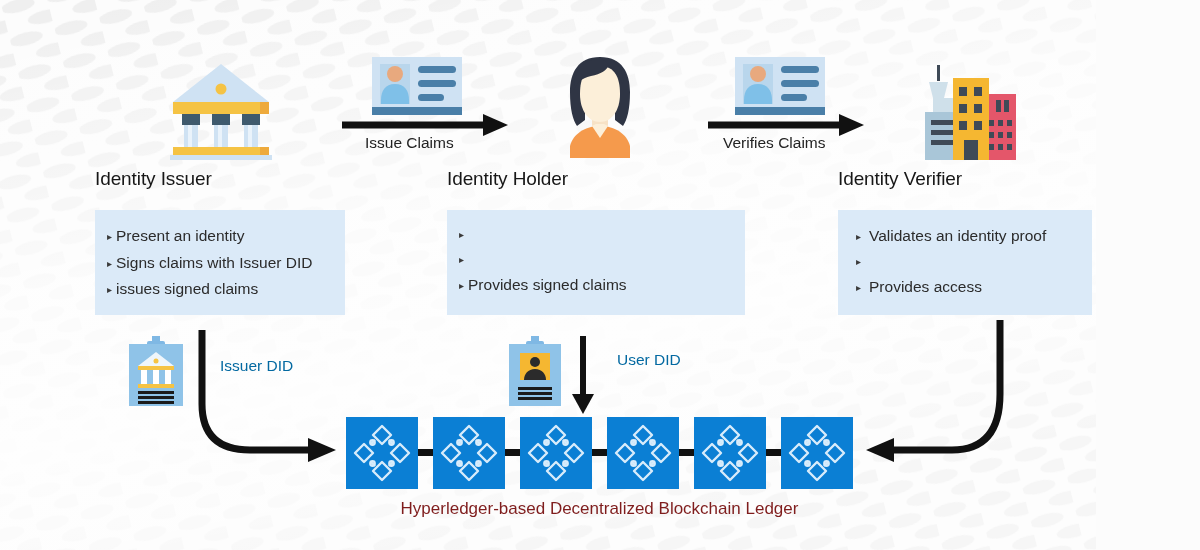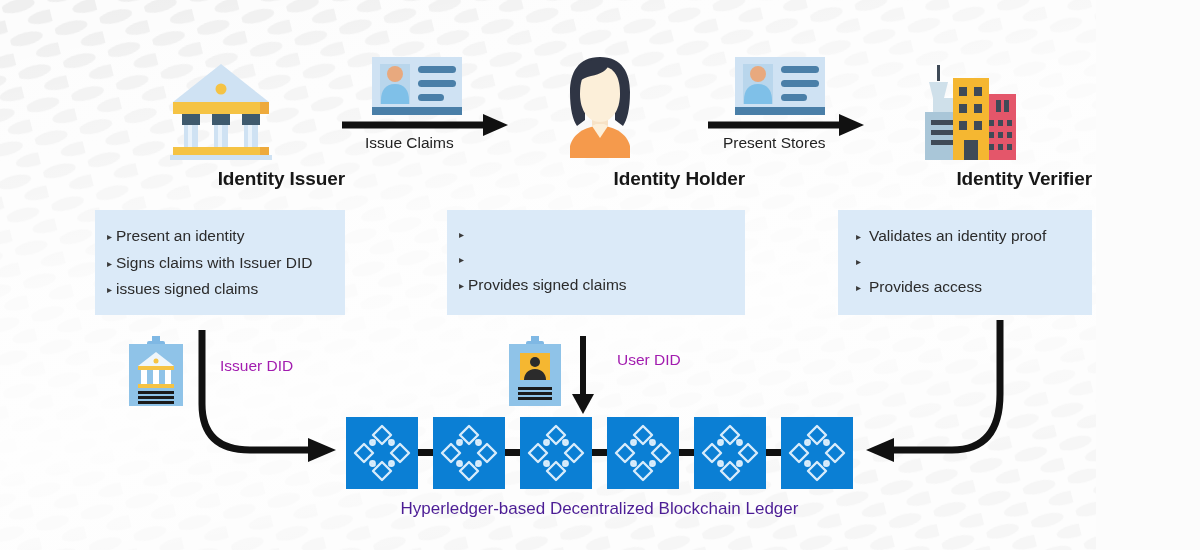--- a/index.html
+++ b/index.html
@@ -19,23 +19,23 @@
     position:absolute;left:0;top:0;width:1200px;height:550px;
     opacity:.85;
     pointer-events:none;
   }
   .abs{position:absolute;}
 
   
   .actor-title{
     position:absolute;
     font-size:19px;
-    font-weight:bold;
+    font-weight:normal;
     color:#171717;
-    text-align:right;
+    text-align:left;
     white-space:nowrap;
     letter-spacing:-0.1px;
   }
 
   
   .panel{
     position:absolute;
     background:#dbeaf8;
     box-sizing:border-box;
     padding:14px 10px 12px 12px;
@@ -61,27 +61,27 @@
   
   .flow-label{
     position:absolute;
     font-size:15.5px;
     color:#232323;
     white-space:nowrap;
   }
   .did-label{
     position:absolute;
     font-size:15.5px;
-    color:#a21caf;
+    color:#0369a1;
     white-space:nowrap;
   }
   .ledger-caption{
     position:absolute;
     font-size:17px;
-    color:#4c1d95;
+    color:#7f1d1d;
     white-space:nowrap;
     text-align:center;
   }
 
   
   .block{
     position:absolute;
     background:#0b7fd4;
     width:72px;height:72px;
   }
@@ -209,21 +209,21 @@
       <path d="M23 27 C13 27 9 34 9 43 L9 47 L37 47 L37 43 C37 34 33 27 23 27 Z" fill="#7fc0e8"></path>
       <rect x="46" y="9" width="38" height="7" rx="3.5" fill="#4a7fa8"></rect>
       <rect x="46" y="23" width="38" height="7" rx="3.5" fill="#4a7fa8"></rect>
       <rect x="46" y="37" width="26" height="7" rx="3.5" fill="#4a7fa8"></rect>
     </svg>
   </div>
   <svg class="abs" style="left:706px;top:112px;" width="160" height="26">
     <line x1="2" y1="13" x2="135" y2="13" stroke="#111" stroke-width="7"></line>
     <polygon points="133,2 158,13 133,24" fill="#111"></polygon>
   </svg>
-  <div class="flow-label" style="left:723px;top:134px;">Present Stores</div>
+  <div class="flow-label" style="left:723px;top:134px;">Verifies Claims</div>
 
   <div class="actor-title" style="left:95px;top:168px;width:250px;">Identity Issuer</div>
   <div class="actor-title" style="left:447px;top:168px;width:298px;">Identity Holder</div>
   <div class="actor-title" style="left:838px;top:168px;width:254px;">Identity Verifier</div>
 
   <div class="panel" style="left:95px;top:210px;width:250px;height:105px;">
     <ul>
       <li>
           <span class="bullet">▸</span>
           <span>Present an identity</span>

